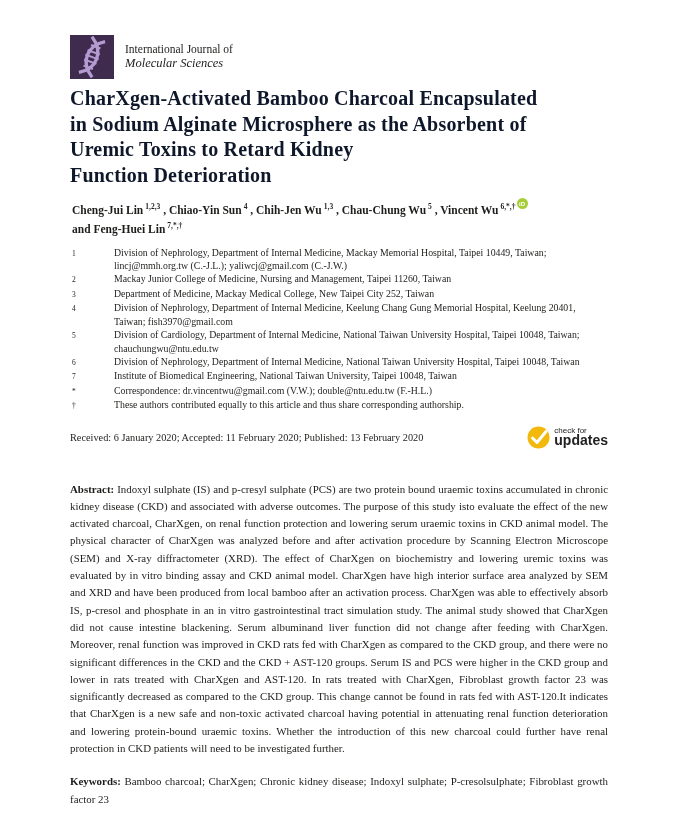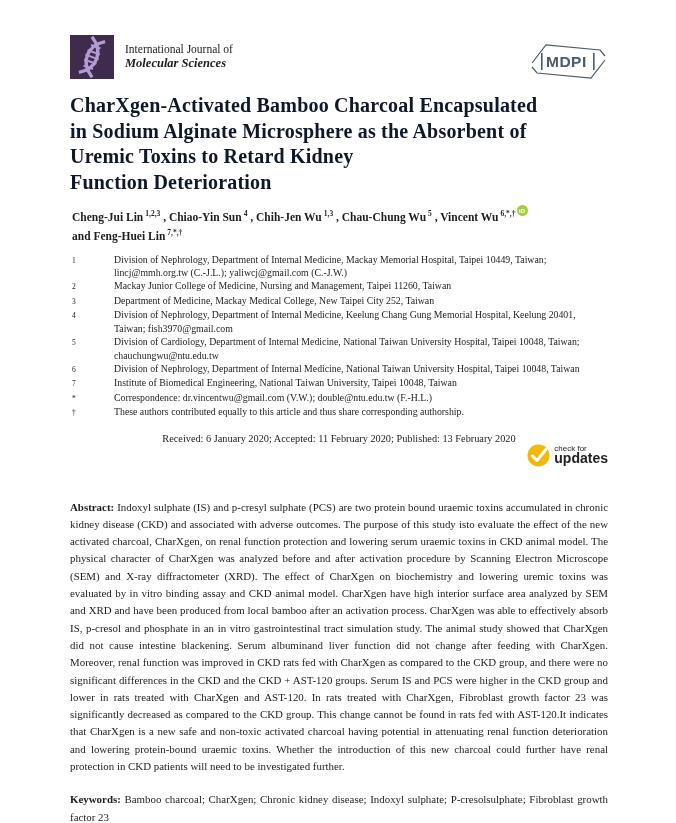--- a/index.html
+++ b/index.html
@@ -7,37 +7,37 @@
     width:676px;height:823px;background:#ffffff;margin:0 auto;
     box-sizing:border-box;position:relative;
     padding:35px 68px 0 70px;
     font-family:"Liberation Serif", serif;color:#1d1d1b;
     overflow:hidden;
   }
   
   .header{display:flex;align-items:flex-start;}
   .journal-logo{width:44px;height:44px;flex:0 0 44px;}
   .journal-name{margin-left:11px;padding-top:7px;font-size:11.5px;line-height:14px;}
-  .journal-name .jn2{font-weight:bold;font-style:italic;font-size:12.5px;}
+  .journal-name .jn2{font-weight:normal;font-style:italic;font-size:12.5px;}
   .mdpi-logo{margin-left:auto;margin-top:5px;}
   
   .article-type{font-style:italic;font-size:11.5px;margin:24px 0 0 0;}
   
   .title{font-size:20px;line-height:25.5px;font-weight:bold;color:#0f172a;margin:7px 0 0 0;letter-spacing:0.2px;}
   
   .authors{font-size:11.5px;font-weight:bold;line-height:15px;margin:10px 0 0 2px;}
   .authors sup{font-size:7.5px;margin-left:2px;font-weight:bold;}
   .orcid-badge{display:inline-block;vertical-align:super;margin-left:2px;}
   
   .affiliations{margin:9px 0 0 2px;font-size:9.8px;line-height:13.4px;}
   .aff-row{display:flex;}
   .aff-num{flex:0 0 15px;font-size:7.5px;padding-top:1px;text-align:left;}
   .aff-text{flex:1;margin-left:27px;}
   
-  .received-row{display:flex;align-items:center;margin-top:13px;flex-direction:column;}
+  .received-row{display:flex;align-items:center;margin-top:13px;}
   .received{font-size:10.3px;}
   .updates-badge{margin-left:auto;display:flex;align-items:center;cursor:pointer;}
   .badge-text{margin-left:4px;font-family:Liberation Sans, sans-serif;font-size:8px;line-height:8.5px;color:#222;}
   .badge-text b{font-size:14px;}
   
   .abstract{font-size:10.9px;line-height:17.3px;text-align:justify;margin:32px 0 0 0;}
   .keywords{font-size:10.9px;line-height:17.3px;text-align:justify;margin:16px 0 0 0;}
   .lbl{font-weight:bold;}
 </style>
 </head>
@@ -56,29 +56,20 @@
           <line x1="15.5" y1="17" x2="28.5" y2="17" stroke-width="2"></line>
           <line x1="15" y1="22" x2="29" y2="22" stroke-width="2"></line>
           <line x1="15.5" y1="27" x2="28.5" y2="27" stroke-width="2"></line>
           <line x1="17" y1="33" x2="27" y2="33" stroke-width="2"></line>
         </g>
       </svg>
     </div>
     <div class="journal-name">
       <div>International Journal of</div>
       <div class="jn2">Molecular Sciences</div>
-    </div>
-    <div class="mdpi-logo">
-      <svg width="80" height="42" viewBox="0 0 80 42">
-        <path d="M4 23 L18 5 L72 10 L77 16" fill="none" stroke="#4a5b6e" stroke-width="1.2"></path>
-        <path d="M4 27 L9 33 L63 38 L77 20" fill="none" stroke="#4a5b6e" stroke-width="1.2"></path>
-        <rect x="13" y="13" width="1.6" height="17" fill="#4a5b6e"></rect>
-        <rect x="65" y="13" width="1.6" height="17" fill="#4a5b6e"></rect>
-        <text x="18" y="27" font-family="Liberation Sans, sans-serif" font-size="15.5" font-weight="bold" fill="#4a5b6e" letter-spacing="0.5">MDPI</text>
-      </svg>
     </div>
   </div>
 
 
   <h1 class="title">
     <span>CharXgen-Activated Bamboo Charcoal Encapsulated</span><br>
     <span>in Sodium Alginate Microsphere as the Absorbent of</span><br>
     <span>Uremic Toxins to Retard Kidney</span><br>
     <span>Function Deterioration</span>
   </h1>

